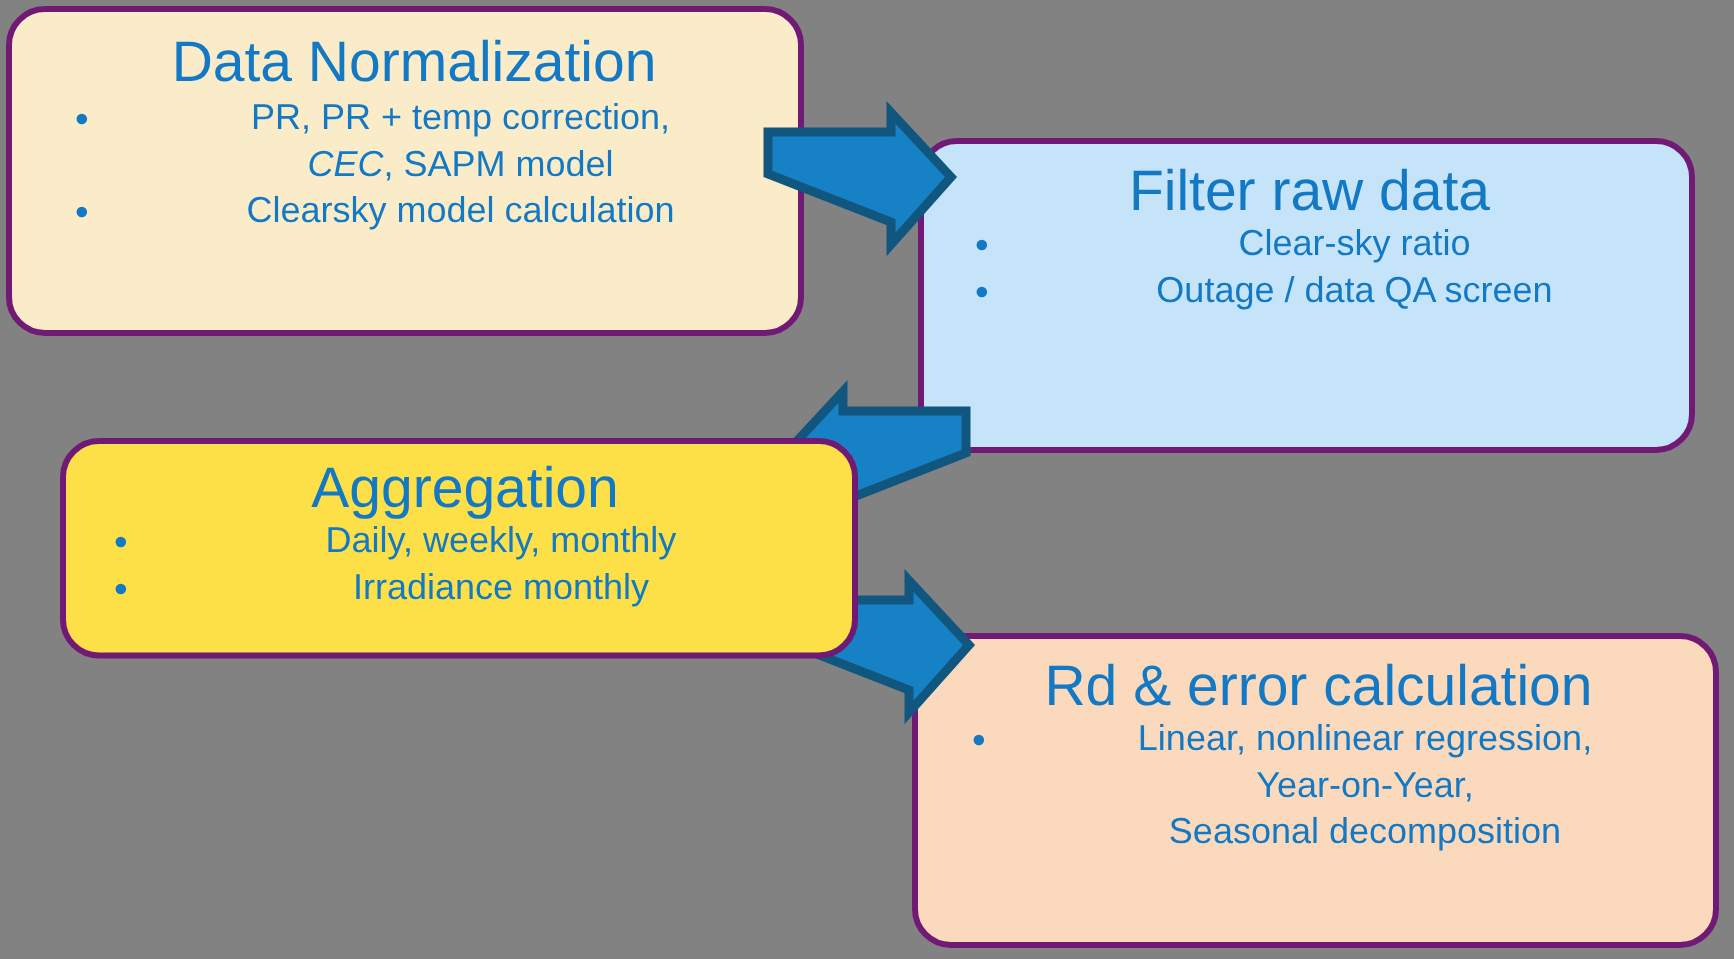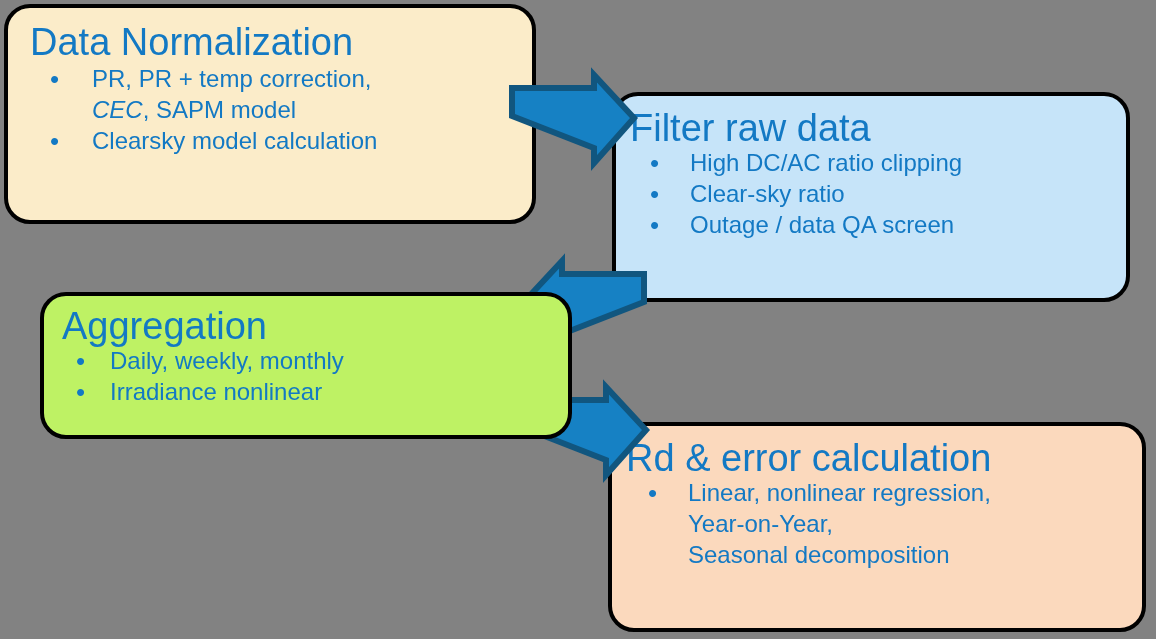--- a/index.html
+++ b/index.html
@@ -23,24 +23,25 @@
     left: 0;
     top: 0;
     width: 1156px;
     height: 639px;
     pointer-events: none;
     z-index: 5;
   }
   .node {
     position: absolute;
     box-sizing: border-box;
-    border: 4px solid #000000;
+    border: 4px solid #701a75;
     border-radius: 26px;
     z-index: 2;
     overflow: hidden;
+    text-align: center;
   }
   .node.front { z-index: 8; }
   .node-title {
     color: #1379c4;
     font-size: 38px;
     line-height: 1.06;
     font-weight: normal;
     white-space: nowrap;
   }
   .bullets {
@@ -79,21 +80,21 @@
   #node-filter {
     left: 612px; top: 92px; width: 518px; height: 210px;
     background: #c6e4f9;
     padding: 12px 10px 0 14px;
   }
   #node-filter .bullet { padding-left: 60px; }
   #node-filter .bullet::before { left: 20px; }
 
   #node-aggregation {
     left: 40px; top: 292px; width: 532px; height: 147px;
-    background: #bef264;
+    background: #fde047;
     padding: 10px 10px 0 18px;
   }
   #node-aggregation .bullet { padding-left: 48px; }
   #node-aggregation .bullet::before { left: 14px; }
 
   #node-rd {
     left: 608px; top: 422px; width: 538px; height: 210px;
     background: #fbd9bd;
     padding: 12px 10px 12px 14px;
   }
@@ -114,31 +115,30 @@
       </li>
       <li class="bullet">
         <span class="cont">Clearsky model calculation</span>
       </li>
     </ul>
   </div>
 
   <div class="node" id="node-filter">
     <div class="node-title">Filter raw data</div>
     <ul class="bullets">
-      <li class="bullet">High DC/AC ratio clipping</li>
       <li class="bullet">Clear-sky ratio</li>
       <li class="bullet">Outage / data QA screen</li>
     </ul>
   </div>
 
   <div class="node front" id="node-aggregation">
     <div class="node-title">Aggregation</div>
     <ul class="bullets">
       <li class="bullet">Daily, weekly, monthly</li>
-      <li class="bullet">Irradiance nonlinear</li>
+      <li class="bullet">Irradiance monthly</li>
     </ul>
   </div>
 
   <div class="node" id="node-rd">
     <div class="node-title">Rd &amp; error calculation</div>
     <ul class="bullets">
       <li class="bullet">
         <span class="cont">Linear, nonlinear regression,</span>
         <span class="cont">Year-on-Year,</span>
         <span class="cont">Seasonal decomposition</span>

